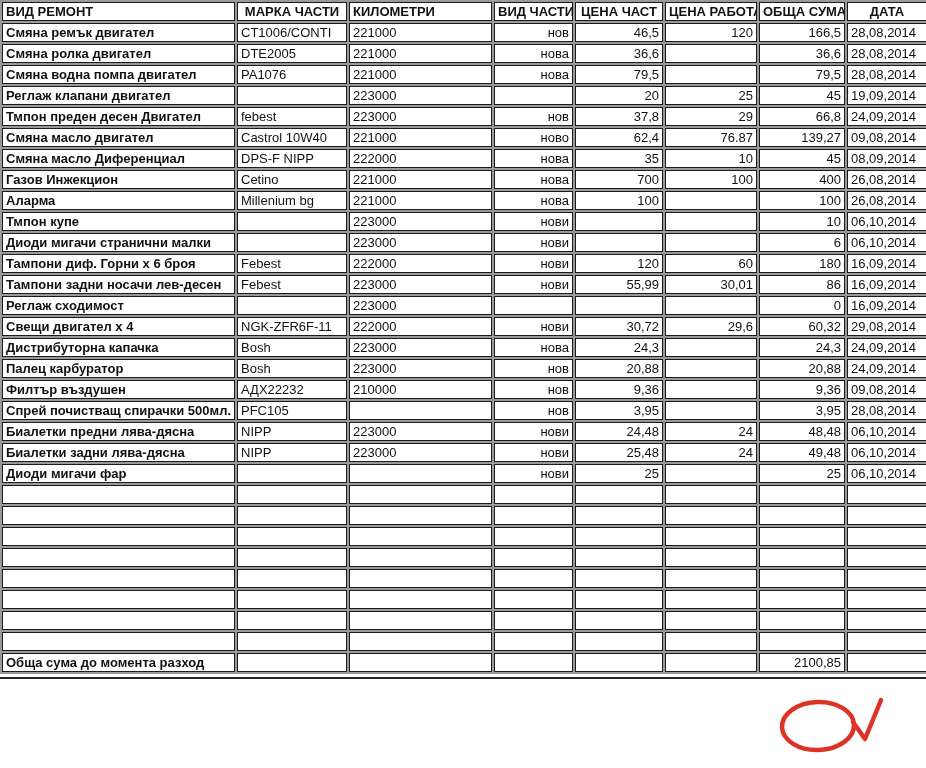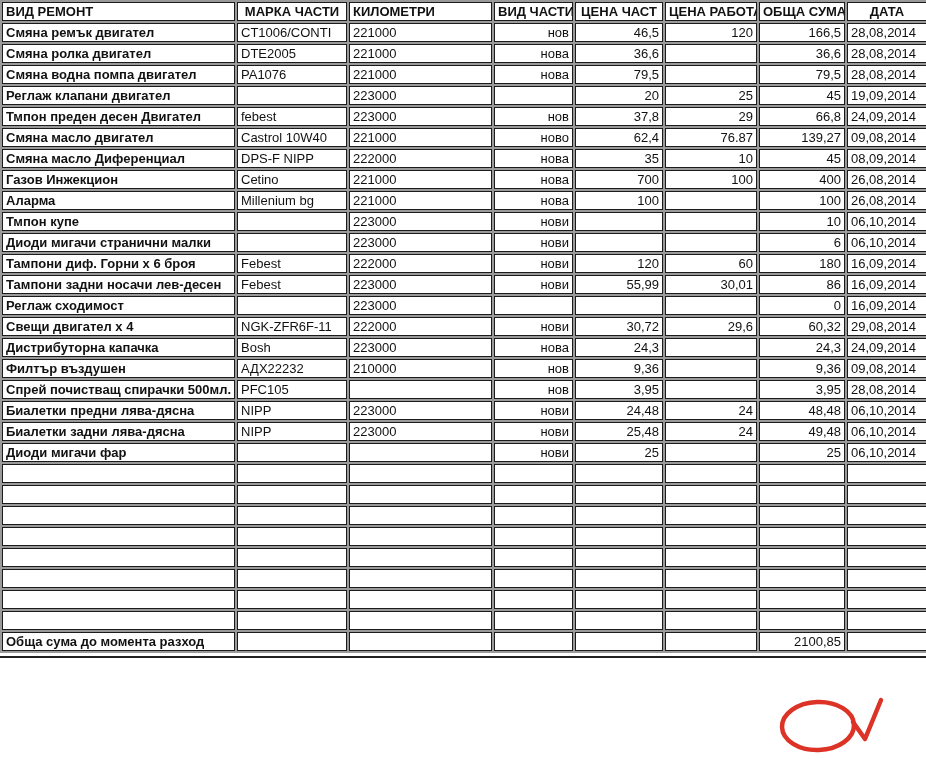--- a/index.html
+++ b/index.html
@@ -222,20 +222,30 @@
         <td class="txt bold">Дистрибуторна капачка</td>
         <td class="txt">Bosh</td>
         <td class="txt">223000</td>
         <td class="num">нова</td>
         <td class="num">24,3</td>
         <td class="num"></td>
         <td class="num">24,3</td>
         <td class="txt">24,09,2014</td>
       </tr>
       <tr>
+        <td class="txt bold">Палец карбуратор</td>
+        <td class="txt">Bosh</td>
+        <td class="txt">223000</td>
+        <td class="num">нов</td>
+        <td class="num">20,88</td>
+        <td class="num"></td>
+        <td class="num">20,88</td>
+        <td class="txt">24,09,2014</td>
+      </tr>
+      <tr>
         <td class="txt bold">Филтър въздушен</td>
         <td class="txt">АДХ22232</td>
         <td class="txt">210000</td>
         <td class="num">нов</td>
         <td class="num">9,36</td>
         <td class="num"></td>
         <td class="num">9,36</td>
         <td class="txt">09,08,2014</td>
       </tr>
       <tr>

